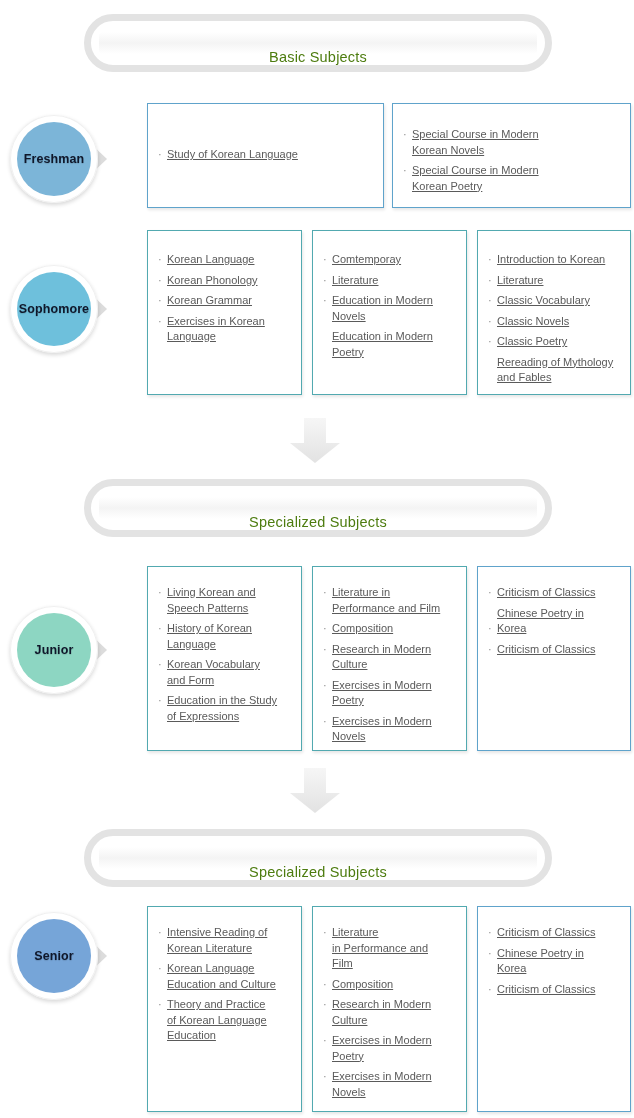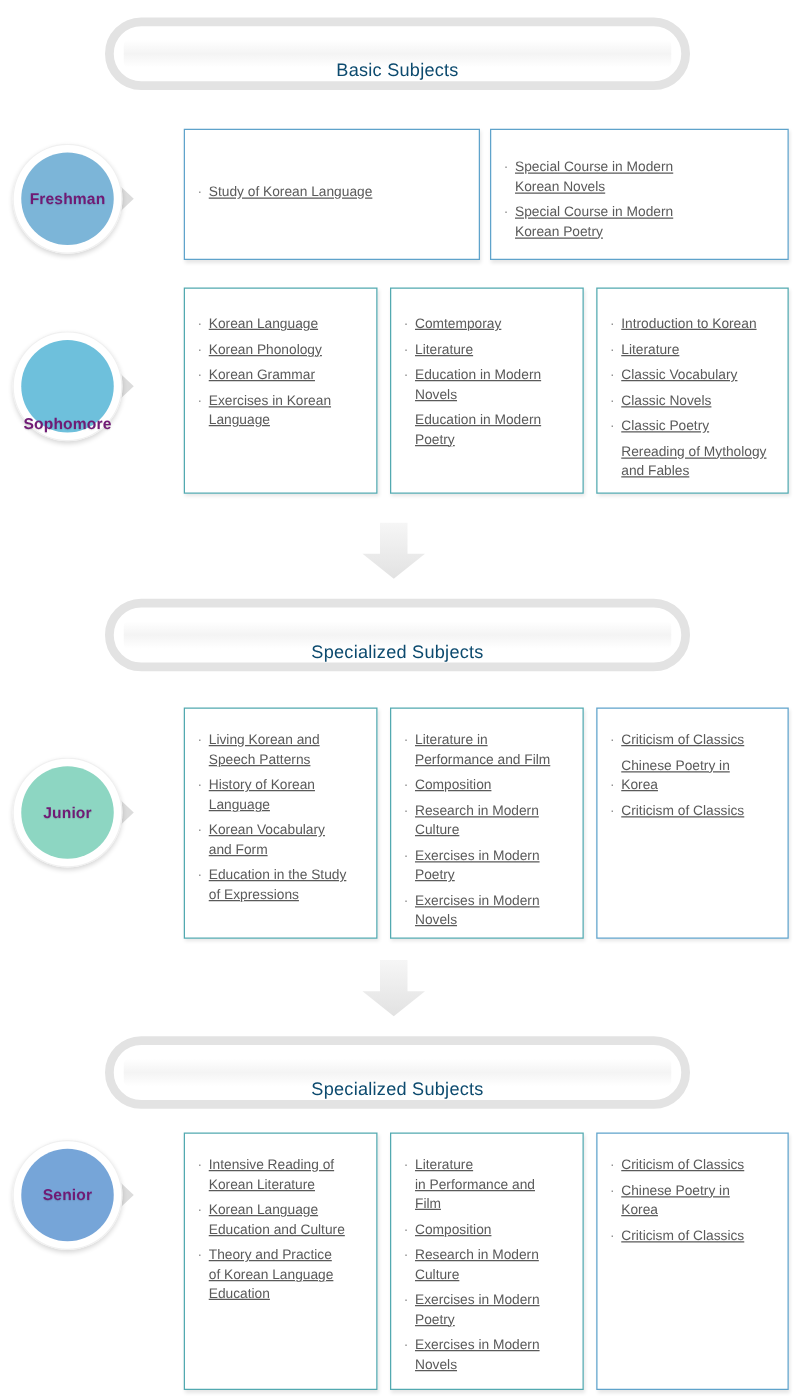--- a/index.html
+++ b/index.html
@@ -36,21 +36,21 @@
     top: 50%;
     height: 22px;
     margin-top: -11px;
     background: linear-gradient(to bottom, #ffffff 0%, #f4f4f4 50%, #ffffff 100%);
     border-radius: 4px;
   }
   .pill-label {
     position: relative;
     z-index: 2;
     font-size: 14.5px;
-    color: #0c4a6e;
+    color: #4d7c0f;
     letter-spacing: .2px;
     margin-top: 28px;
   }
 
   
   .arrow {
     position: absolute;
     left: 287px;
     width: 56px;
     height: 46px;
@@ -74,21 +74,21 @@
   .year-disc {
     position: absolute;
     left: 7px; top: 7px;
     width: 74px; height: 74px;
     border-radius: 50%;
     display: flex;
     align-items: center;
     justify-content: center;
   }
   .year-label {
-    color: #701a75;
+    color: #0f172a;
     font-size: 12.5px;
     font-weight: bold;
     letter-spacing: .1px;
     text-shadow: 0 1px 1px rgba(0,0,0,.12);
     white-space: nowrap;
   }
   .year-tip {
     position: absolute;
     left: 80px;
     top: 28px;
@@ -165,21 +165,21 @@
       <span class="bul">·</span>
       <span class="txt">Special Course in Modern
 Korean Poetry</span>
     </li>
   </ul>
 </div>
 
 <div class="year" style="left:10px; top:265px;">
   <div class="year-tip"></div>
   <div class="year-ring"></div>
-  <div class="year-disc" style="background:#6ec0dc;align-items:flex-end;">
+  <div class="year-disc" style="background:#6ec0dc;">
     <span class="year-label">Sophomore</span>
   </div>
 </div>
 
 <div class="box teal" style="left:147px; top:230px; width:155px; height:165px;">
   <ul class="items" style="margin-top:8px;">
     <li class="item">
       <span class="bul">·</span>
       <span class="txt">Korean Language</span>
     </li>

